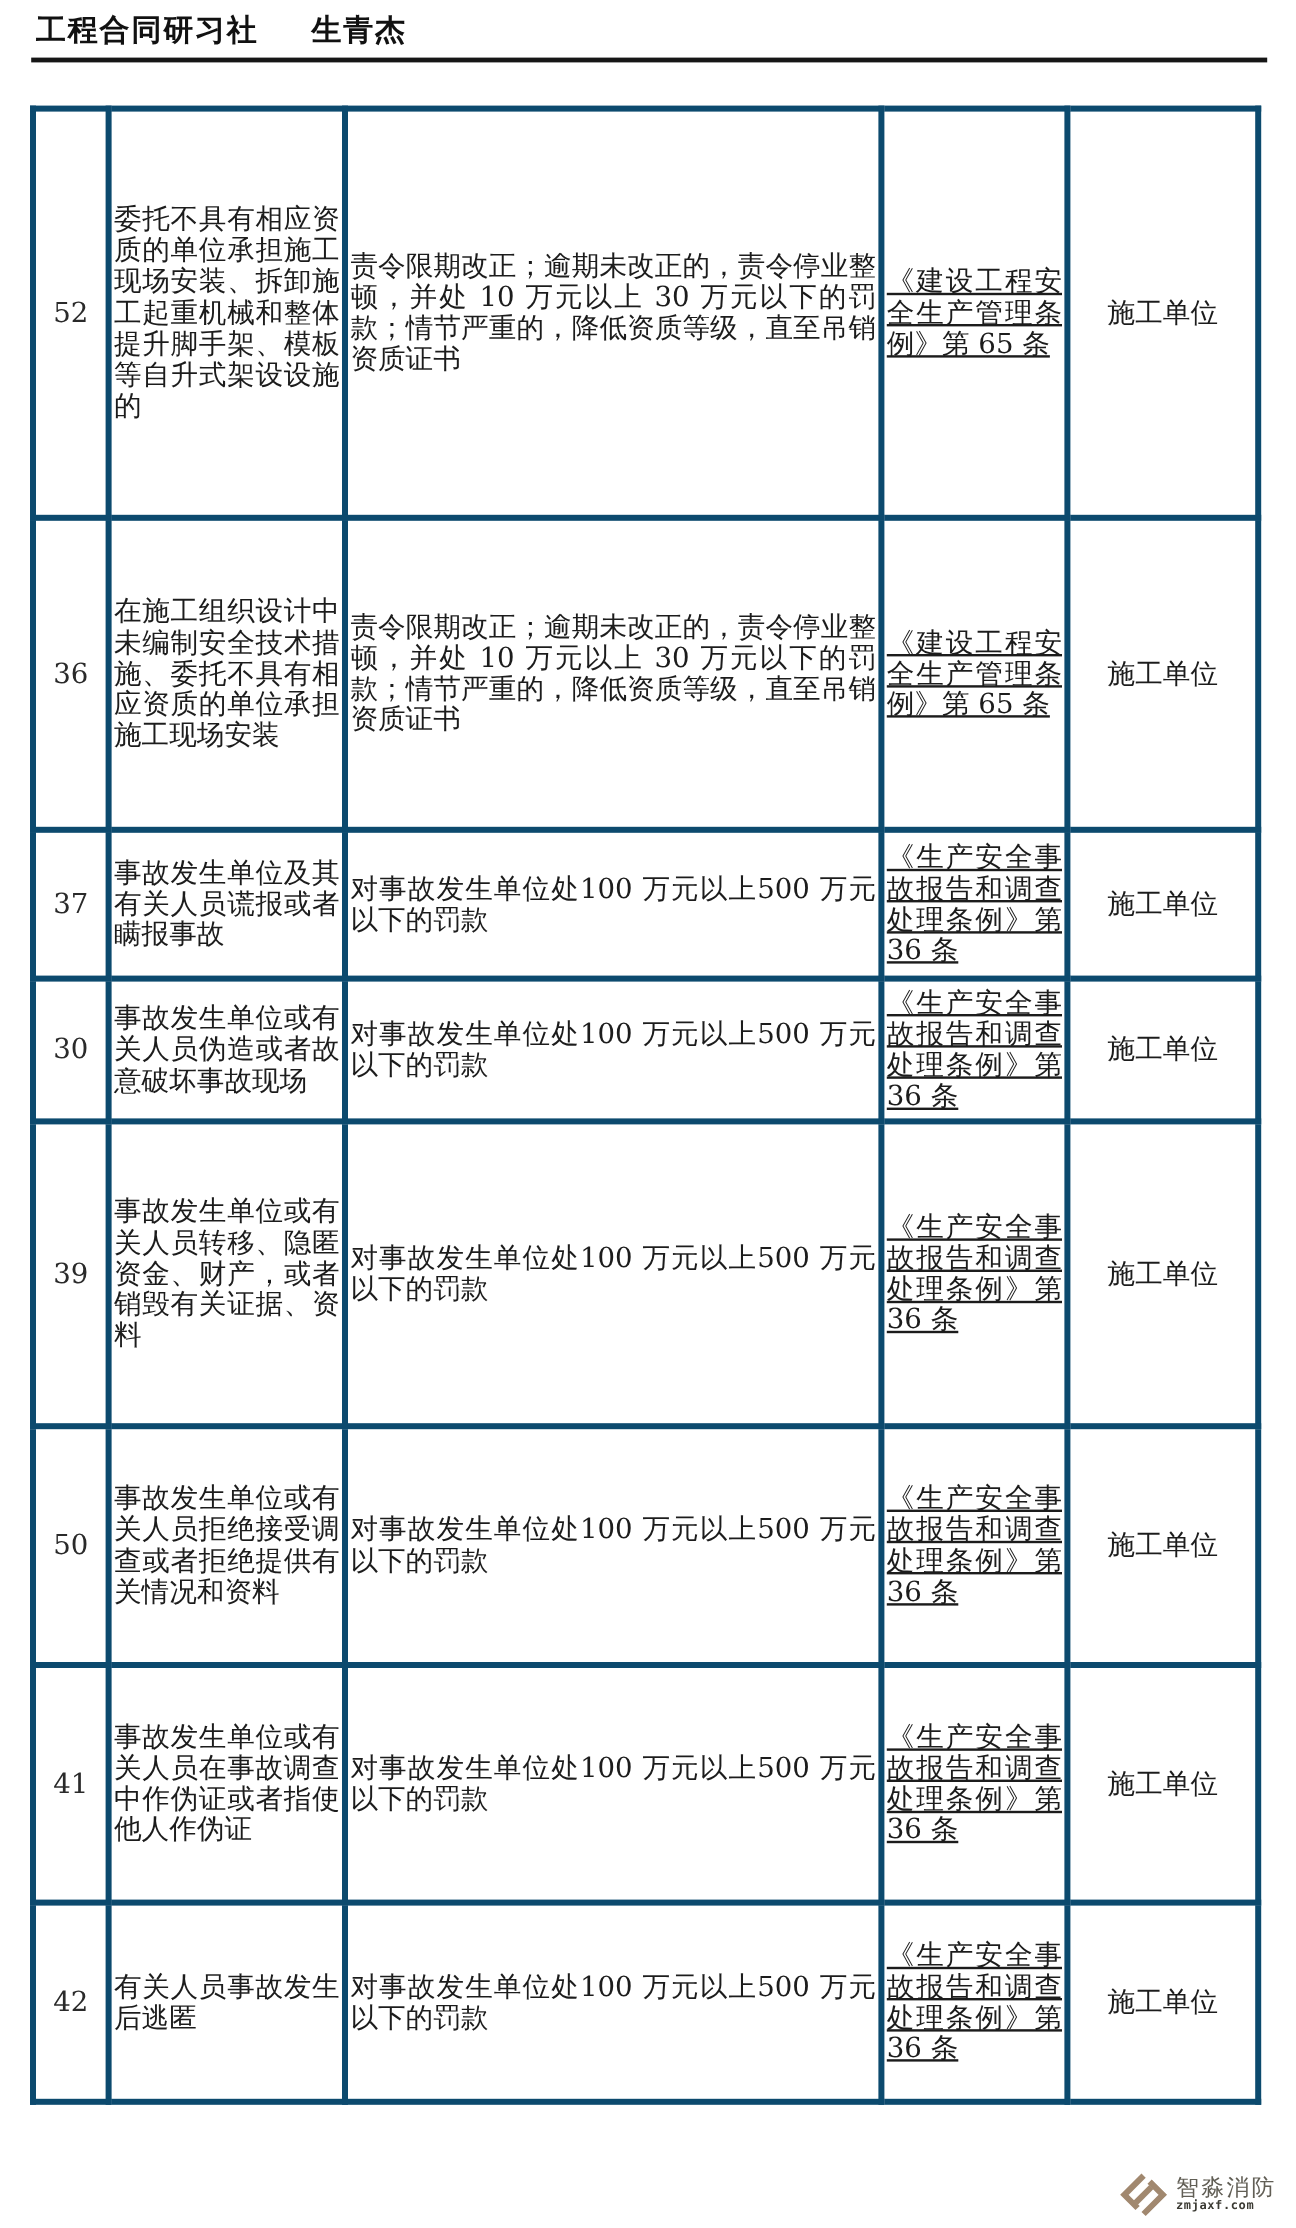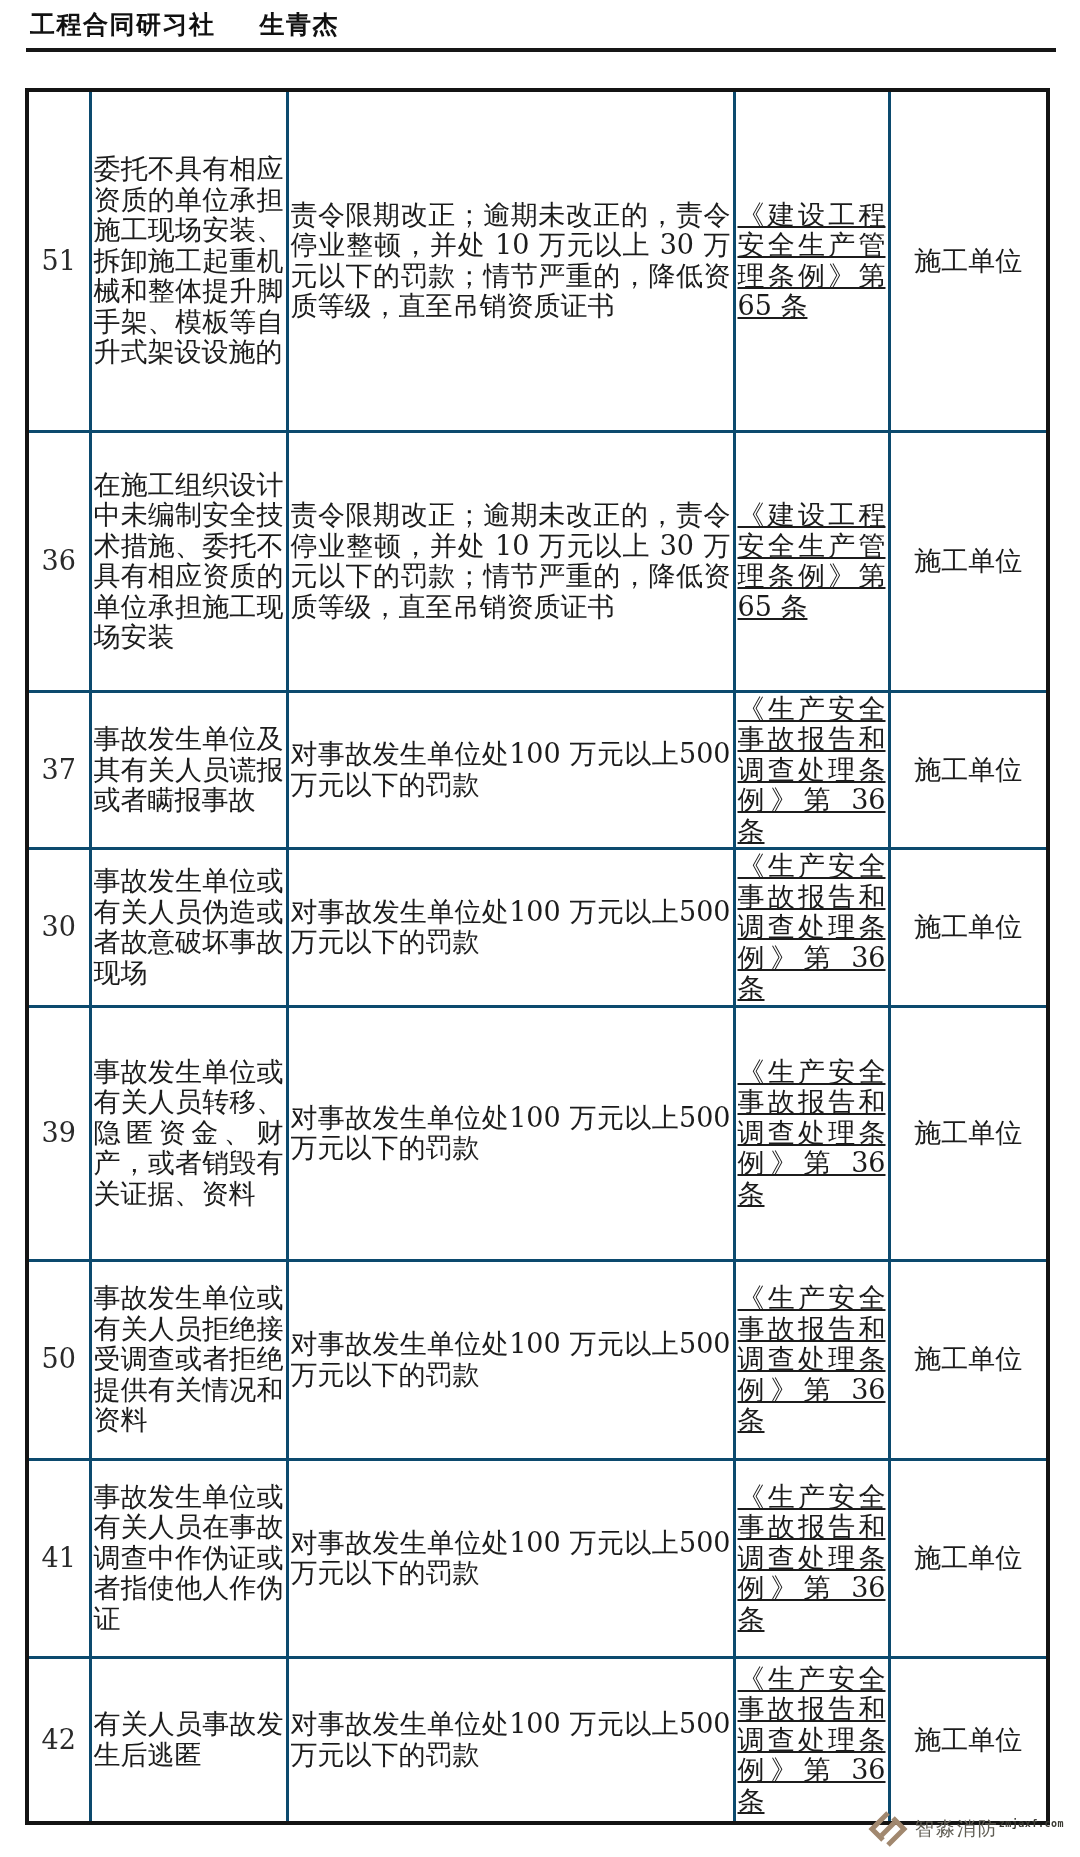--- a/index.html
+++ b/index.html
@@ -30,23 +30,23 @@
   }
   
   table.penalty{
     border-collapse:collapse;
     table-layout:fixed;
     margin:36px 0 0 25px;
     width:1021px;
     border:4px solid #141414;
   }
   table.penalty td{
-    border:3px solid #0c4a6e;
+    border:5px solid #0c4a6e;
     vertical-align:middle;
-    font-size:27px;
+    font-size:23px;
     line-height:1.13;
     padding:1px 2px;
     word-break:break-all;
     overflow:hidden;
   }
   td.c-no{
     text-align:center;
     font-size:28px;
     color:#2a2a2a;
     padding:0;
@@ -76,21 +76,21 @@
   .watermark{
     position:absolute;
     right:16px;
     bottom:8px;
     display:flex;
     align-items:center;
     gap:7px;
   }
   .watermark .wm-text{
     display:flex;
-    flex-direction:row;
+    flex-direction:column;
     line-height:1.05;
   }
   .wm-brand{
     font-size:19px;
     letter-spacing:2px;
     color:#615e55;
     font-family:"DejaVu Sans","Liberation Sans",sans-serif;
   }
   .wm-domain{
     font-size:10px;
@@ -113,21 +113,21 @@
 <table class="penalty">
   <colgroup>
     <col style="width:63px">
     <col style="width:197px">
     <col style="width:447px">
     <col style="width:155px">
     <col style="width:159px">
   </colgroup>
   <tbody>
       <tr style="height: 341px;">
-    <td class="c-no">51</td>
+    <td class="c-no">52</td>
     <td class="c-vio">委托不具有相应资质的单位承担施工现场安装、拆卸施工起重机械和整体提升脚手架、模板等自升式架设设施的</td>
     <td class="c-pen">责令限期改正；逾期未改正的，责令停业整顿，并处 10 万元以上 30 万元以下的罚款；情节严重的，降低资质等级，直至吊销资质证书</td>
     <td class="c-basis">《建设工程安全生产管理条例》第 65 条</td>
     <td class="c-unit">施工单位</td>
   </tr>
       <tr style="height: 260px;">
     <td class="c-no">36</td>
     <td class="c-vio">在施工组织设计中未编制安全技术措施、委托不具有相应资质的单位承担施工现场安装</td>
     <td class="c-pen">责令限期改正；逾期未改正的，责令停业整顿，并处 10 万元以上 30 万元以下的罚款；情节严重的，降低资质等级，直至吊销资质证书</td>
     <td class="c-basis">《建设工程安全生产管理条例》第 65 条</td>

